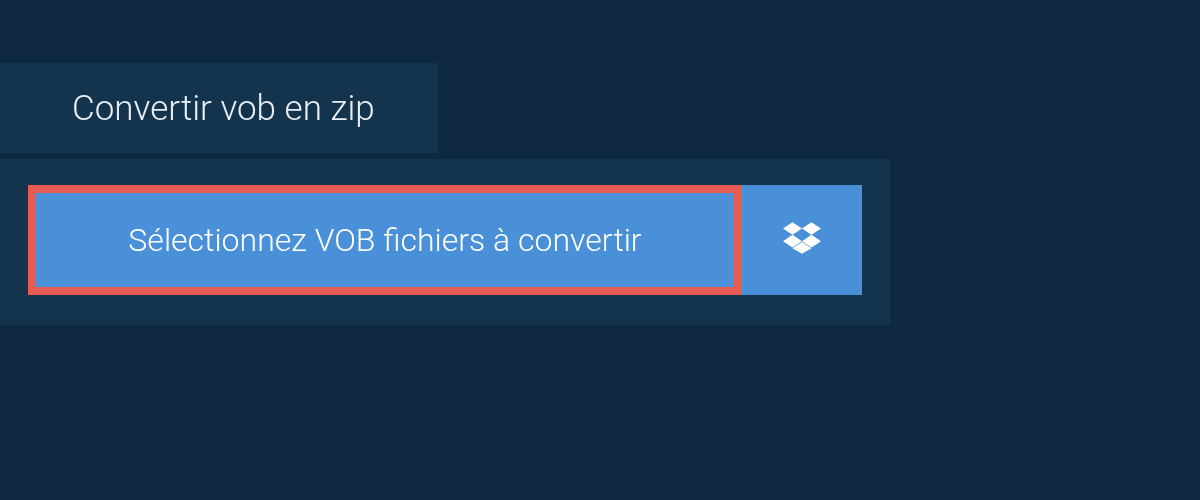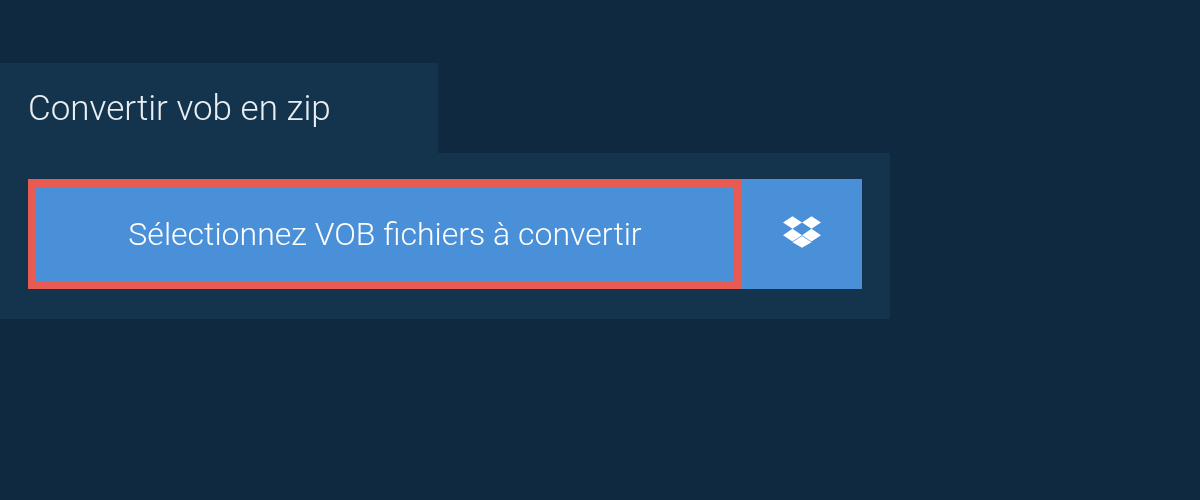--- a/index.html
+++ b/index.html
@@ -27,24 +27,25 @@
       padding: 22px 38px 22px 28px;
       display: inline-flex;
       align-items: center;
       min-width: 438px;
       height: 90px;
     }
     .tab-label {
       color: #e8eef3;
       font-size: 35px;
       font-weight: 300;
+      margin-left: 44px;
     }
     .panel {
       position: absolute;
-      top: 153px;
+      top: 159px;
       left: 0;
       width: 890px;
       background: #14344d;
       padding: 26px 28px 30px 28px;
       display: flex;
       gap: 0;
       align-items: stretch;
     }
     .select-button {
       border: 8px solid #e85b52;

